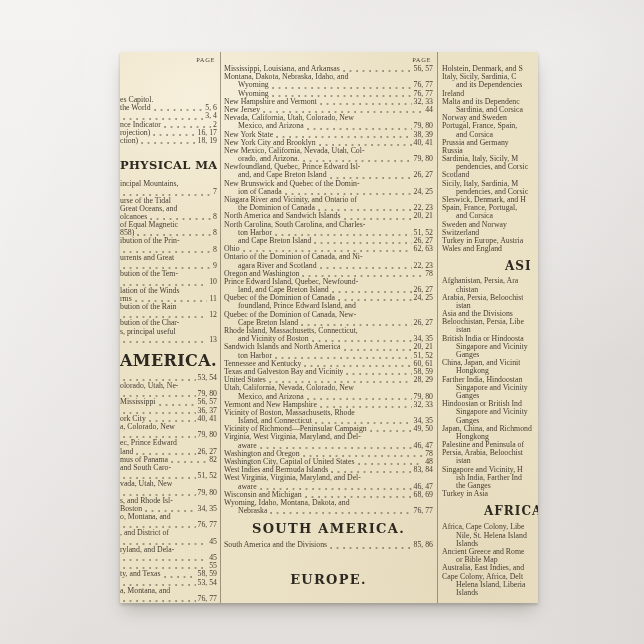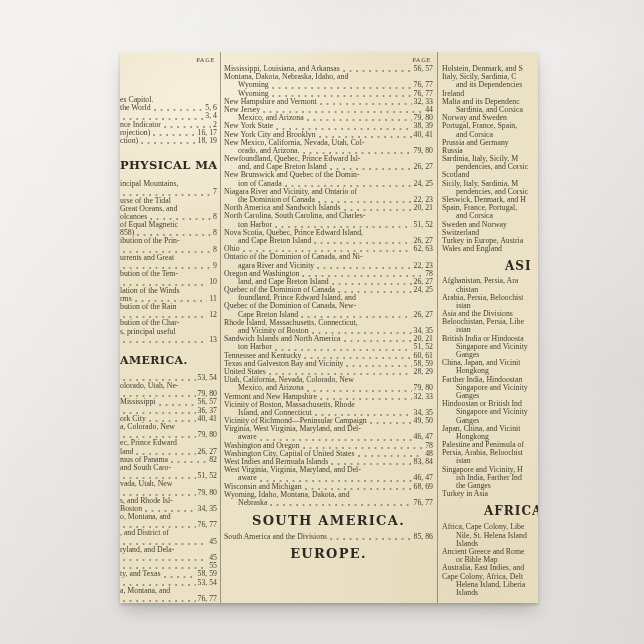--- a/index.html
+++ b/index.html
@@ -45,24 +45,24 @@
   .row .leader{
     flex:1 0 4px; align-self:flex-end; height:2px; margin:0 2px 1px 3px;
     background:radial-gradient(circle at 1px 1px, rgba(74,66,48,.65) .6px, rgba(0,0,0,0) .9px) left bottom / 6.5px 2px repeat-x;
   }
   .heading{
     font-family:"DejaVu Serif", serif; font-weight:bold; color:#2e2920;
     white-space:nowrap; overflow:hidden;
   }
   #colL .heading{font-size:11.5px; line-height:13px; letter-spacing:.4px;}
   #colL .heading.s1{margin:14px 0 8px;}
-  #colL .heading.s2{margin:10px 0 7px; font-size:11px;}
+  #colL .heading.s2{margin:10px 0 7px; font-size:16px;}
   #colM .heading{font-size:13px; line-height:14px; letter-spacing:1.3px; text-align:center;}
   #colM .heading.s1{margin:7px 0 5px;}
-  #colM .heading.s2{margin:6px 0 0;}
+  #colM .heading.s2{margin:23px 0 0;}
   #colR .heading{font-size:12px; line-height:13px; letter-spacing:1px;}
   #colR .heading.s1{margin:7px 0 4px; padding-left:63px;}
   #colR .heading.s2{margin:7px 0 5px; padding-left:42px;}
 </style>
 </head>
 <body>
 
 <div id="stage">
   <div id="card">
     <div class="vrule" id="rule1"></div>
@@ -131,40 +131,41 @@
         <div class="row"><span class="t"></span><span class="leader"></span><span class="pg">72, 50</span></div>
         <div class="row"><span class="t">nd Mexico</span><span class="leader"></span><span class="pg">81</span></div>
       </div>
     <div class="col" id="colM">
         <div class="row"><span class="t">Mississippi, Louisiana, and Arkansas</span><span class="leader"></span><span class="pg">56, 57</span></div>
         <div class="row"><span class="t">Montana, Dakota, Nebraska, Idaho, and</span></div>
         <div class="row ind"><span class="t">Wyoming</span><span class="leader"></span><span class="pg">76, 77</span></div>
         <div class="row ind"><span class="t">Wyoming</span><span class="leader"></span><span class="pg">76, 77</span></div>
         <div class="row"><span class="t">New Hampshire and Vermont</span><span class="leader"></span><span class="pg">32, 33</span></div>
         <div class="row"><span class="t">New Jersey</span><span class="leader"></span><span class="pg">44</span></div>
+        <div class="row"><span class="t">Nevada, California, Utah, Colorado, New</span></div>
         <div class="row ind"><span class="t">Mexico, and Arizona</span><span class="leader"></span><span class="pg">79, 80</span></div>
         <div class="row"><span class="t">New York State</span><span class="leader"></span><span class="pg">38, 39</span></div>
         <div class="row"><span class="t">New York City and Brooklyn</span><span class="leader"></span><span class="pg">40, 41</span></div>
         <div class="row"><span class="t">New Mexico, California, Nevada, Utah, Col-</span></div>
         <div class="row ind"><span class="t">orado, and Arizona.</span><span class="leader"></span><span class="pg">79, 80</span></div>
         <div class="row"><span class="t">Newfoundland, Quebec, Prince Edward Isl-</span></div>
         <div class="row ind"><span class="t">and, and Cape Breton Island</span><span class="leader"></span><span class="pg">26, 27</span></div>
         <div class="row"><span class="t">New Brunswick and Quebec of the Domin-</span></div>
         <div class="row ind"><span class="t">ion of Canada</span><span class="leader"></span><span class="pg">24, 25</span></div>
         <div class="row"><span class="t">Niagara River and Vicinity, and Ontario of</span></div>
         <div class="row ind"><span class="t">the Dominion of Canada</span><span class="leader"></span><span class="pg">22, 23</span></div>
         <div class="row"><span class="t">North America and Sandwich Islands</span><span class="leader"></span><span class="pg">20, 21</span></div>
         <div class="row"><span class="t">North Carolina, South Carolina, and Charles-</span></div>
         <div class="row ind"><span class="t">ton Harbor</span><span class="leader"></span><span class="pg">51, 52</span></div>
-        <div class="row"><span class="t">Nova Scotia, Quebec, Prince Edward Island,</span></div>
         <div class="row ind"><span class="t">and Cape Breton Island</span><span class="leader"></span><span class="pg">26, 27</span></div>
         <div class="row"><span class="t">Ohio</span><span class="leader"></span><span class="pg">62, 63</span></div>
         <div class="row"><span class="t">Ontario of the Dominion of Canada, and Ni-</span></div>
-        <div class="row ind"><span class="t">agara River and Vicinity</span><span class="leader"></span><span class="pg">22, 23</span></div>
+        <div class="row ind"><span class="t">agara River and Scotland</span><span class="leader"></span><span class="pg">22, 23</span></div>
         <div class="row"><span class="t">Oregon and Washington</span><span class="leader"></span><span class="pg">78</span></div>
+        <div class="row"><span class="t">Prince Edward Island, Quebec, Newfound-</span></div>
         <div class="row ind"><span class="t">land, and Cape Breton Island</span><span class="leader"></span><span class="pg">26, 27</span></div>
         <div class="row"><span class="t">Quebec of the Dominion of Canada</span><span class="leader"></span><span class="pg">24, 25</span></div>
         <div class="row ind"><span class="t">foundland, Prince Edward Island, and</span></div>
         <div class="row"><span class="t">Quebec of the Dominion of Canada, New-</span></div>
         <div class="row ind"><span class="t">Cape Breton Island</span><span class="leader"></span><span class="pg">26, 27</span></div>
         <div class="row"><span class="t">Rhode Island, Massachusetts, Connecticut,</span></div>
         <div class="row ind"><span class="t">and Vicinity of Boston</span><span class="leader"></span><span class="pg">34, 35</span></div>
         <div class="row"><span class="t">Sandwich Islands and North America</span><span class="leader"></span><span class="pg">20, 21</span></div>
         <div class="row ind"><span class="t">ton Harbor</span><span class="leader"></span><span class="pg">51, 52</span></div>
         <div class="row"><span class="t">Tennessee and Kentucky</span><span class="leader"></span><span class="pg">60, 61</span></div>
@@ -226,21 +227,21 @@
         <div class="row ind"><span class="t">Singapore and Vicinity</span></div>
         <div class="row ind"><span class="t">Ganges</span></div>
         <div class="row"><span class="t">China, Japan, and Vicinit</span></div>
         <div class="row ind"><span class="t">Hongkong</span></div>
         <div class="row"><span class="t">Farther India, Hindoostan</span></div>
         <div class="row ind"><span class="t">Singapore and Vicinity</span></div>
         <div class="row ind"><span class="t">Ganges</span></div>
         <div class="row"><span class="t">Hindoostan or British Ind</span></div>
         <div class="row ind"><span class="t">Singapore and Vicinity</span></div>
         <div class="row ind"><span class="t">Ganges</span></div>
-        <div class="row"><span class="t">Japan, China, and Vicinit</span></div>
+        <div class="row"><span class="t">Japan, China, and Richmond</span></div>
         <div class="row ind"><span class="t">Hongkong</span></div>
         <div class="row"><span class="t">Palestine and Peninsula of</span></div>
         <div class="row"><span class="t">Persia, Arabia, Beloochist</span></div>
         <div class="row ind"><span class="t">istan</span></div>
         <div class="row"><span class="t">Singapore and Vicinity, H</span></div>
         <div class="row ind"><span class="t">ish India, Farther Ind</span></div>
         <div class="row ind"><span class="t">the Ganges</span></div>
         <div class="row"><span class="t">Turkey in Asia</span></div>
         <div class="heading s2">AFRICA</div>
         <div class="row"><span class="t">Africa, Cape Colony, Libe</span></div>

